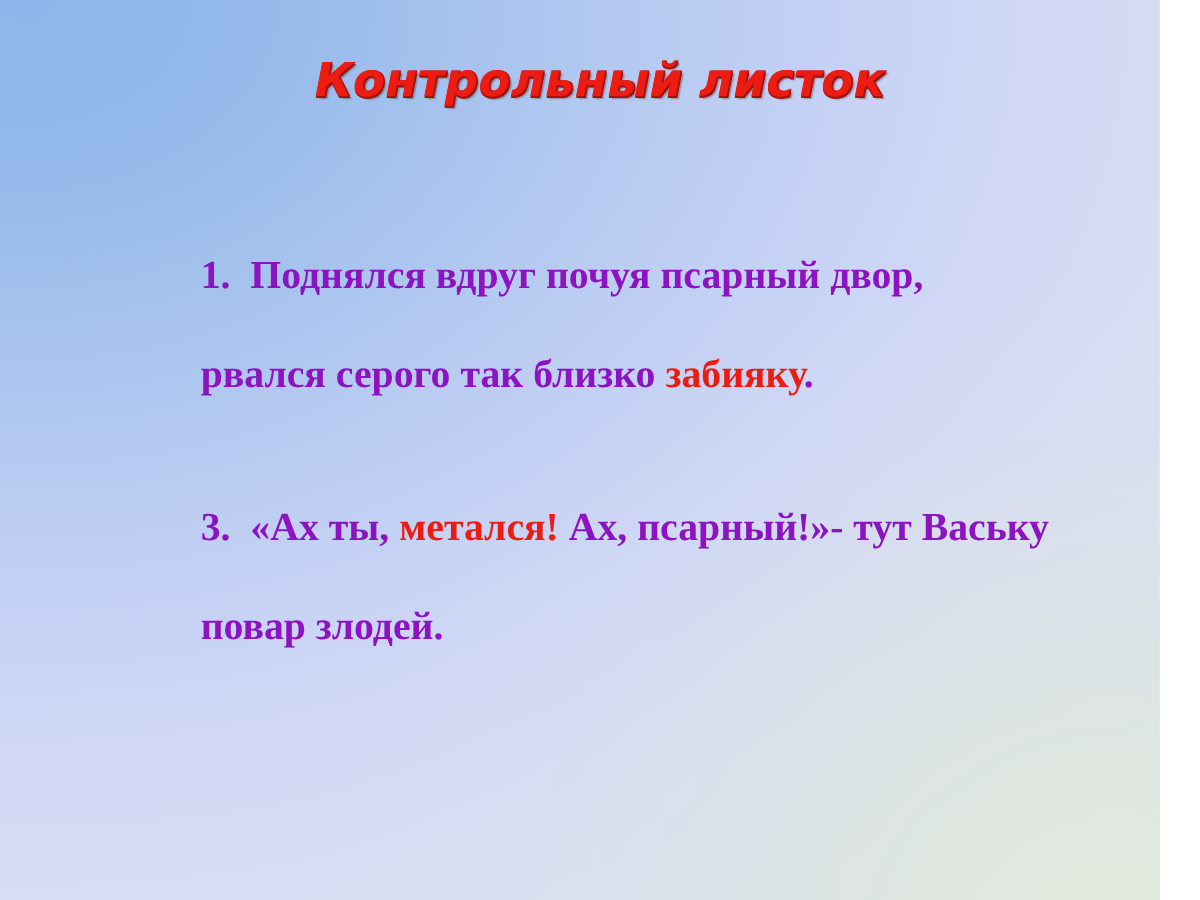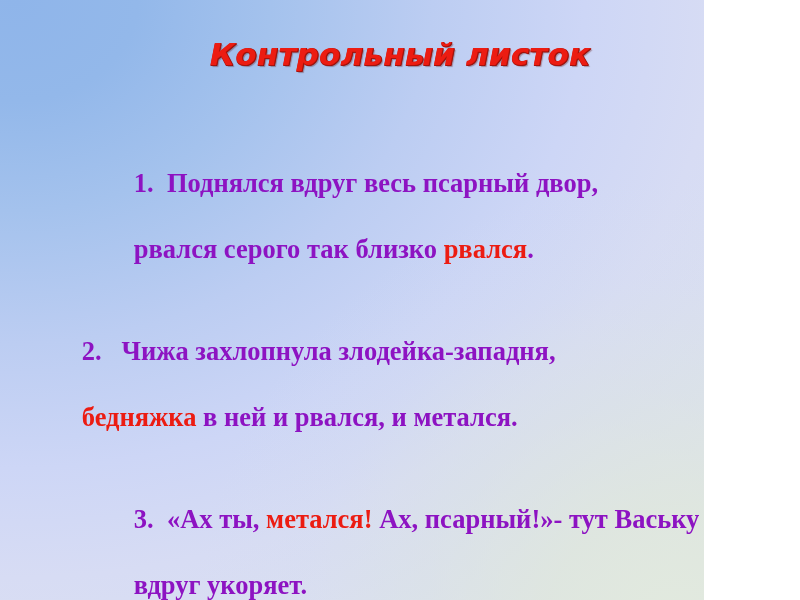--- a/index.html
+++ b/index.html
@@ -9,21 +9,21 @@
   }
   body {
     width: 800px;
     height: 600px;
     overflow: hidden;
     font-family: "Liberation Serif", "DejaVu Serif", serif;
   }
 
   #slide {
     position: relative;
-    width: 704px;
+    width: 773px;
     height: 600px;
     box-sizing: border-box;
     
     background-color: #cfd9f2;
     background-image:
       radial-gradient(115% 125% at 96% 104%, rgba(226,234,222,0.98) 0%, rgba(223,231,220,0.80) 16%, rgba(219,228,223,0.45) 31%, rgba(214,224,232,0.14) 46%, rgba(205,216,238,0.00) 60%),
       radial-gradient(135% 130% at 2% 0%, #8fb5ea 0%, #93b8ea 13%, #a4c2ed 27%, #bccdf2 44%, #cdd6f6 60%, #d7dcf4 74%, #dee3ee 100%);
     overflow: hidden;
   }
 
@@ -93,28 +93,24 @@
 
 <div id="slide">
 
   <div id="title-wrap">
     <span id="slide-title">Контрольный листок</span>
   </div>
 
   <div id="list">
 
     <p class="item hang">
-      <span class="num">1.</span><span>&nbsp; </span><span class="purple">Поднялся вдруг весь псарный двор,</span><br>
-      <span class="purple">рвался серого так близко </span><span class="hl">рвался</span><span class="purple">.</span>
+      <span class="num">1.</span><span>&nbsp; </span><span class="purple">Поднялся вдруг почуя псарный двор,</span><br>
+      <span class="purple">рвался серого так близко </span><span class="hl">забияку</span><span class="purple">.</span>
     </p>
 
-    <p class="item flush">
-      <span class="num">2.</span><span class="purple">   Чижа захлопнула злодейка-западня,</span><br>
-      <span class="hl">бедняжка</span><span class="purple"> в ней и рвался, и метался.</span>
-    </p>
 
     <p class="item hang">
       <span class="num">3.</span><span>&nbsp; </span><span class="purple">«Ах ты, </span><span class="hl">метался!</span><span class="purple"> Ах, псарный!»- тут Ваську</span><br>
-      <span class="purple">вдруг укоряет.</span>
+      <span class="purple">повар злодей.</span>
     </p>
 
   </div>
 </div>
 
 </body></html>

